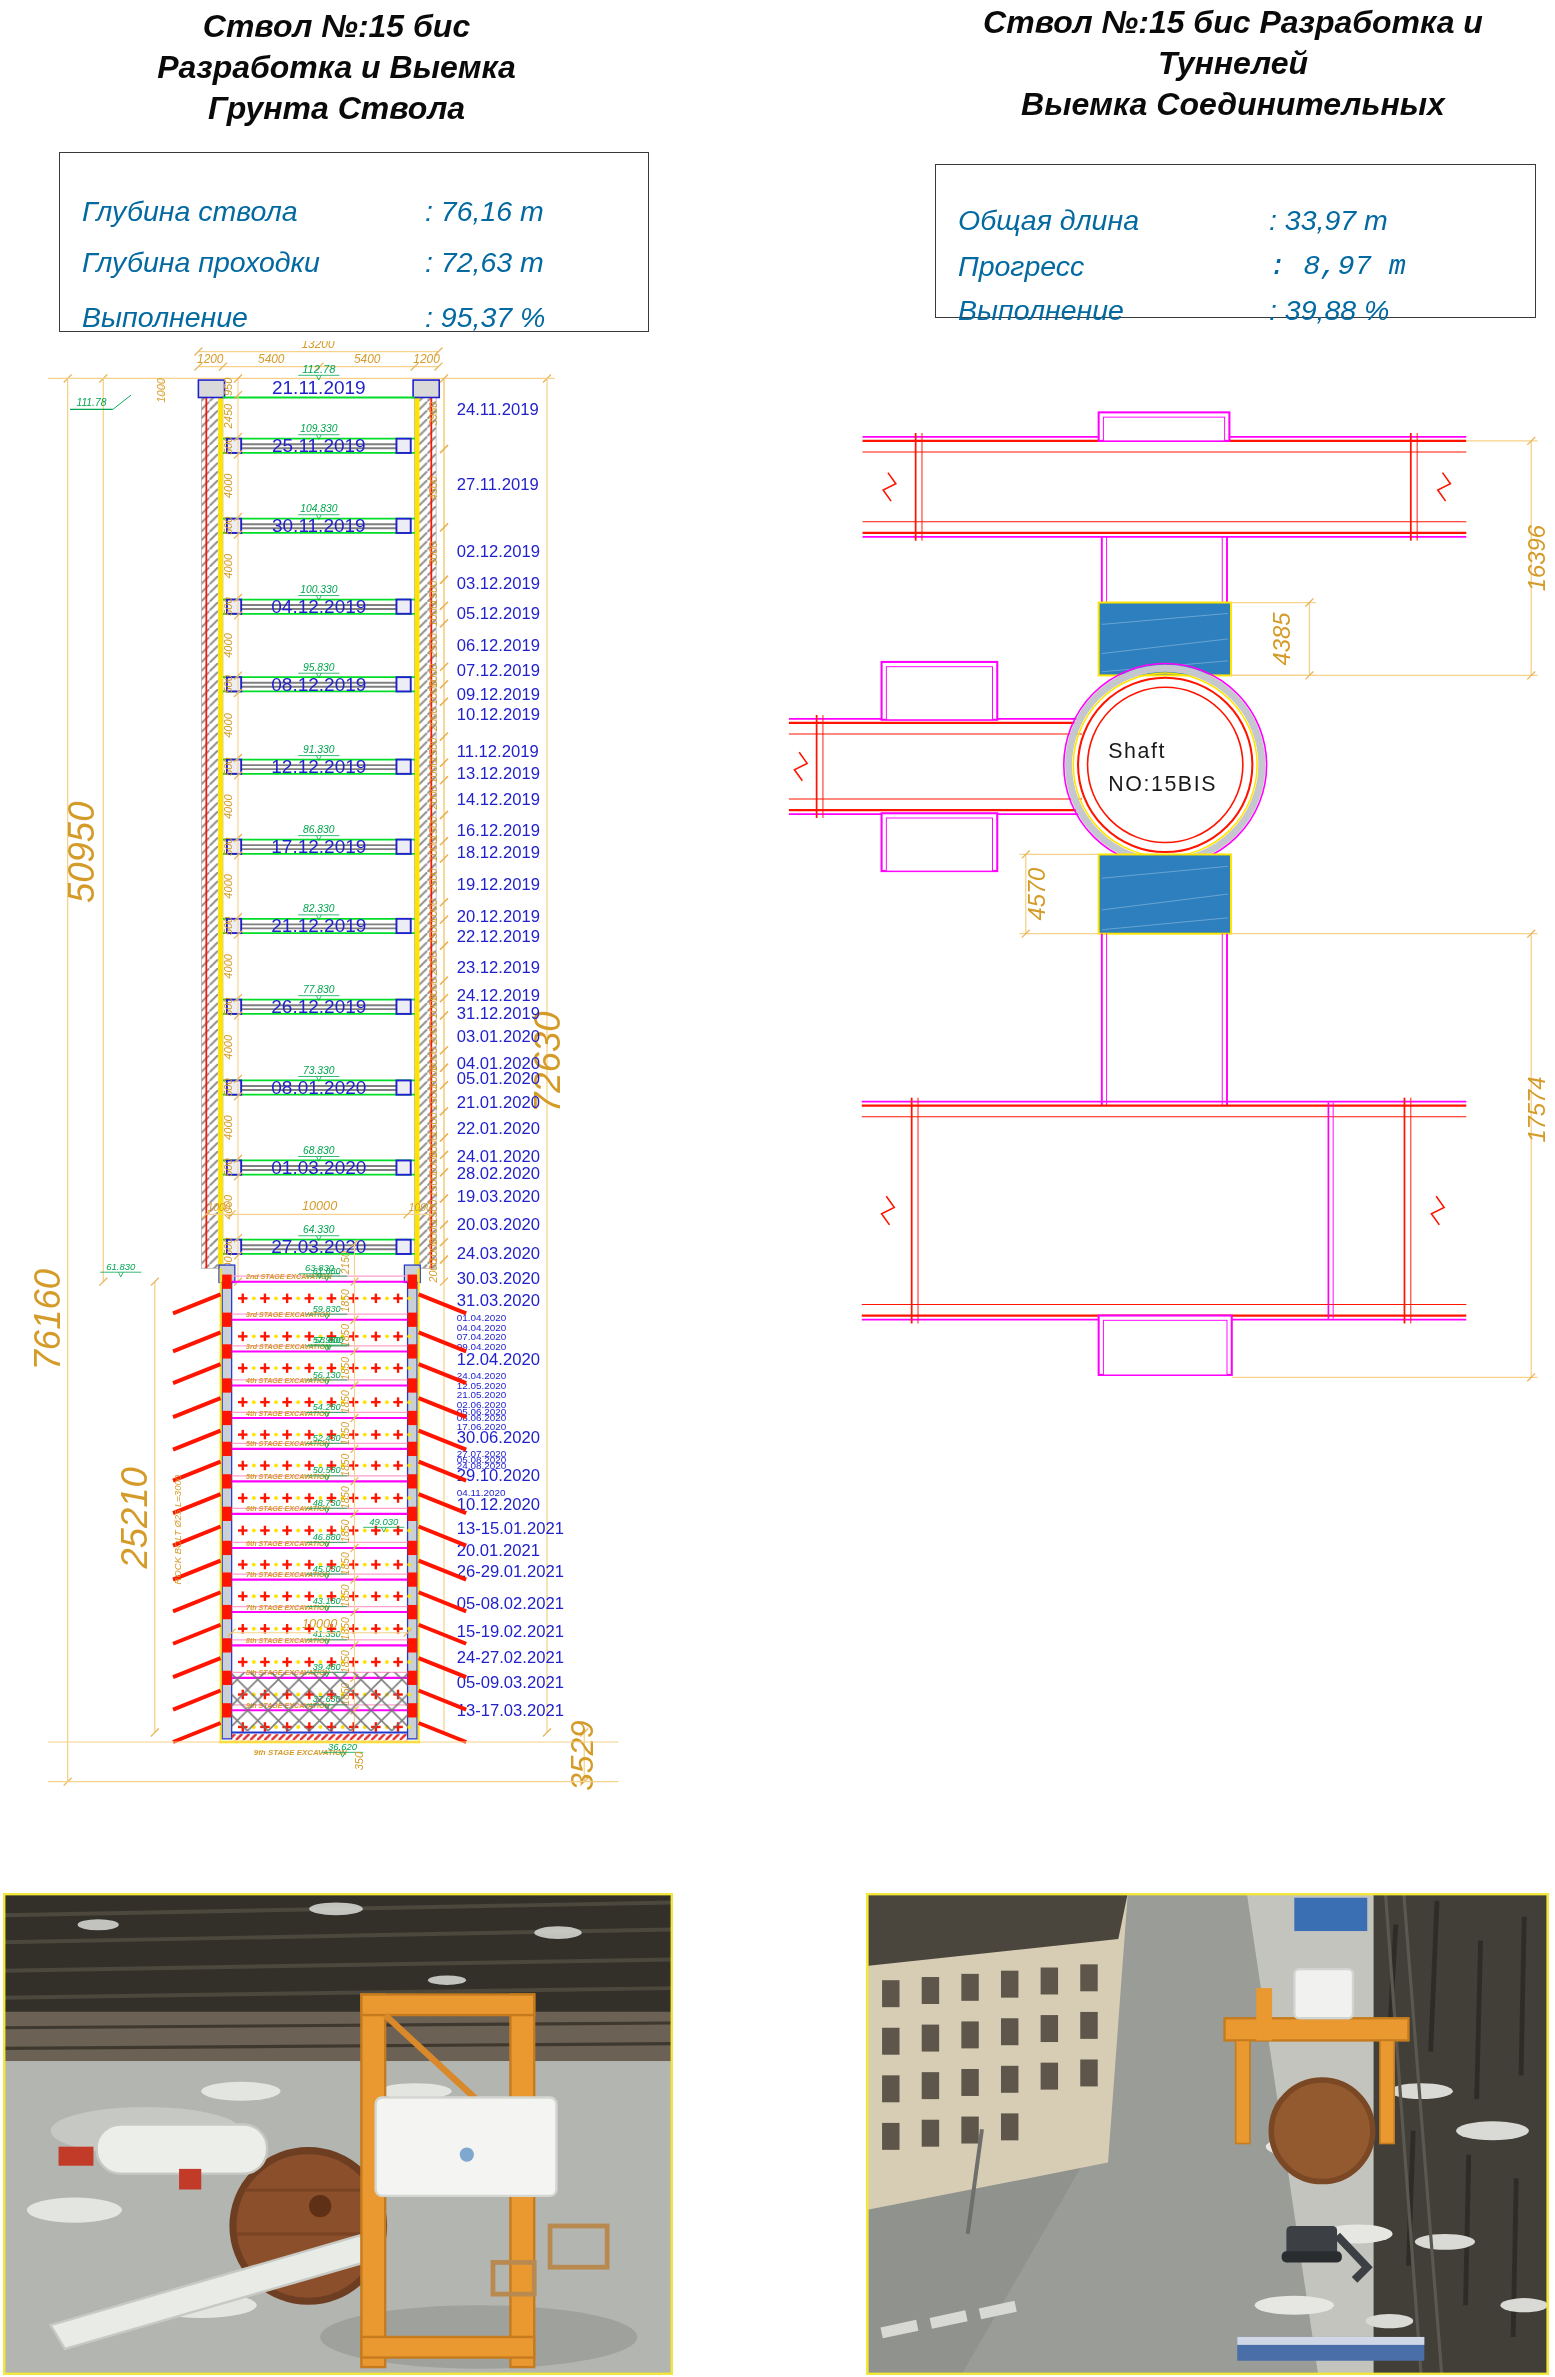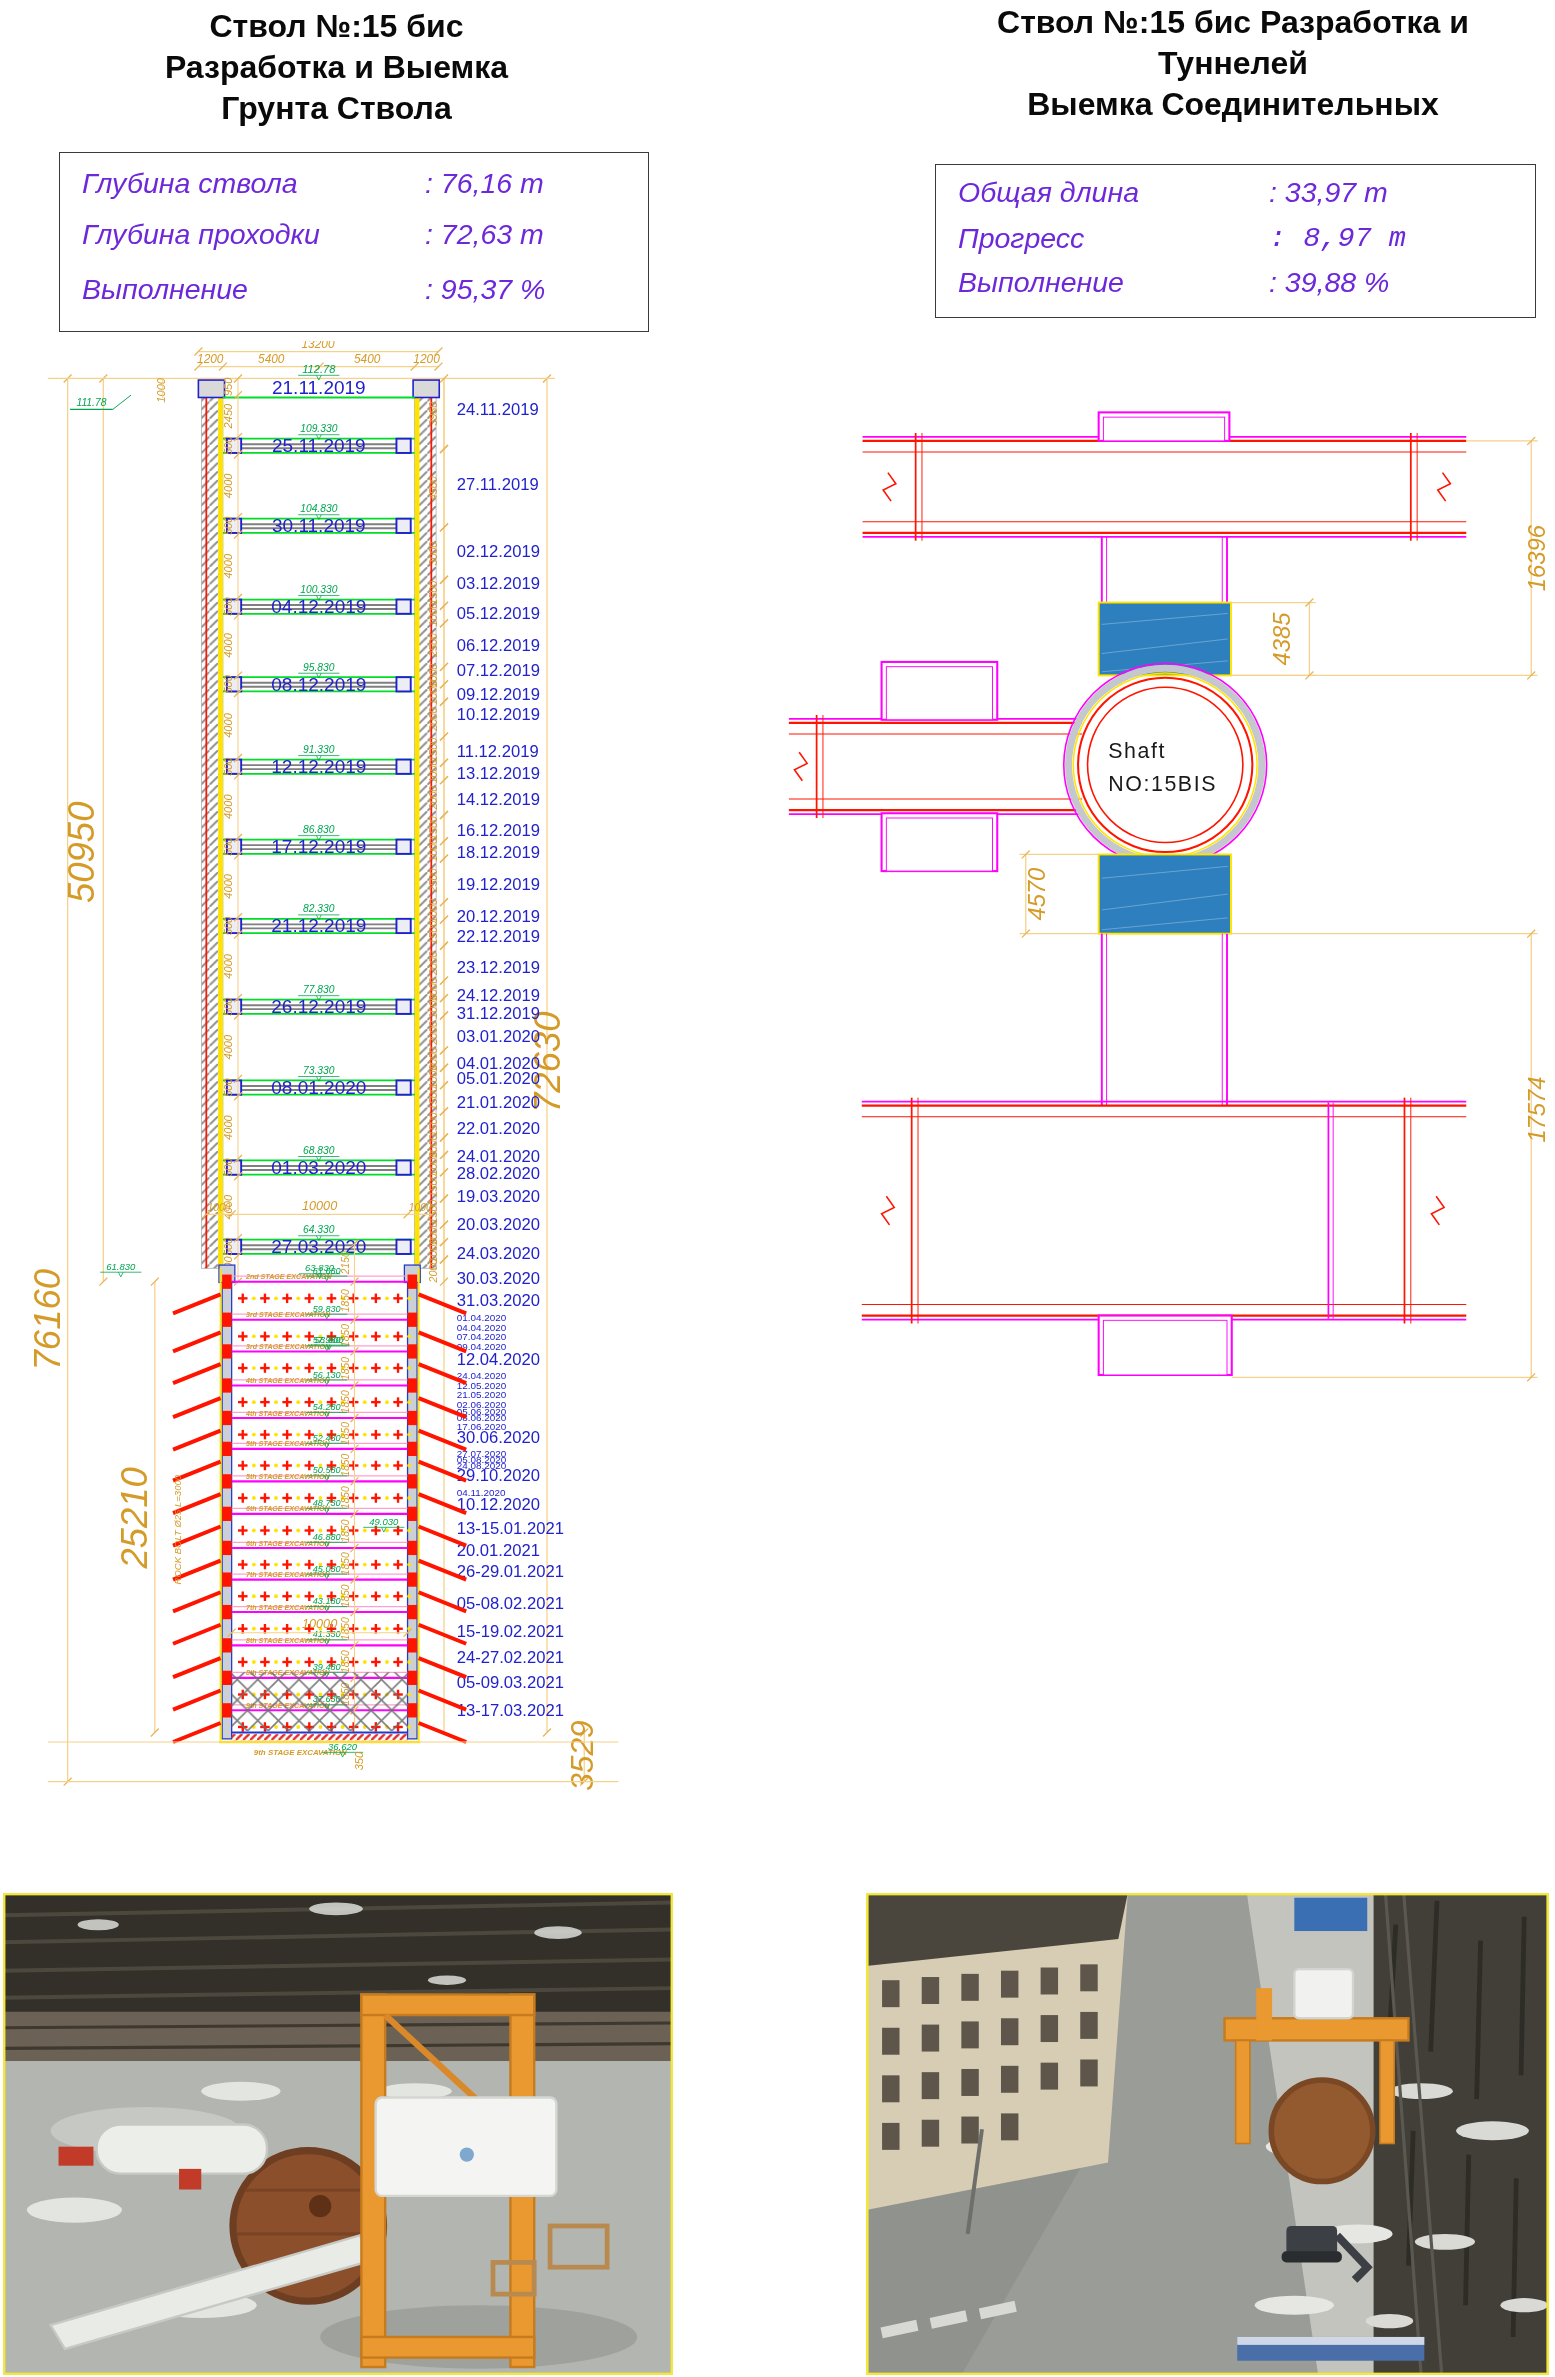--- a/index.html
+++ b/index.html
@@ -1,20 +1,20 @@
 <!DOCTYPE html>
 <html style="font-size:12.7px"><head>
 <meta charset="utf-8">
 <style>
   html,body{margin:0;padding:0;background:#fff;}
   body{width:1555px;height:2377px;position:relative;font-family:"Liberation Sans",sans-serif;overflow:hidden;}
   .abs{position:absolute;}
-  .title{font-weight:bold;color:#0a0a0a;text-align:center;line-height:1.28;}
+  .title{font-style:italic;font-weight:bold;color:#0a0a0a;text-align:center;line-height:1.28;}
   .statsbox{border:1.6px solid #3a3a3a;background:#fff;}
-  .statrow{position:absolute;font-style:italic;color:#6d28d9;white-space:nowrap;}
+  .statrow{position:absolute;font-style:italic;color:#0369a1;white-space:nowrap;margin-top:28px;}
   .statrow .lbl{position:absolute;left:22px;top:0;}
   .statrow .val{position:absolute;top:0;}
   svg text{font-family:"Liberation Sans",sans-serif;}
 </style>
 </head>
 <body>
 
 <div class="abs title" style="left:59px;top:6.3px;width:555px;font-size:32px;">
   <div>Ствол №:15 бис</div>
   <div>Разработка и Выемка</div>

